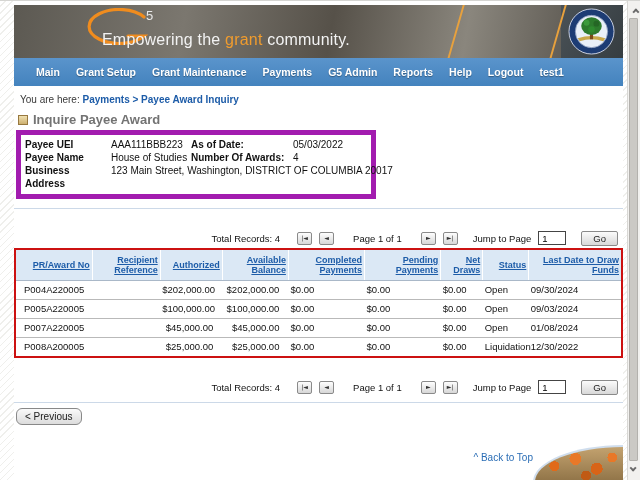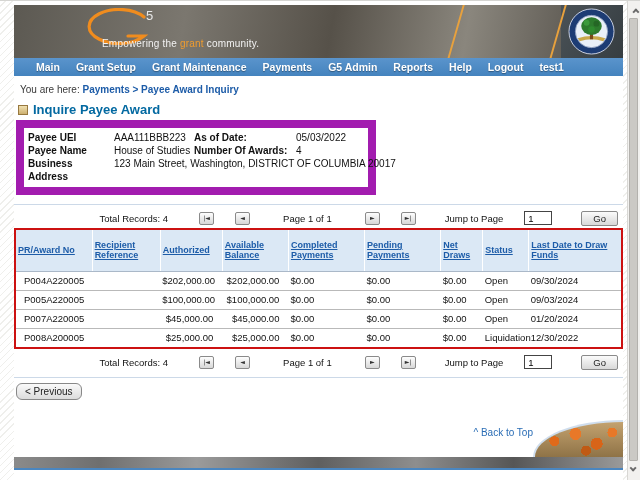--- a/index.html
+++ b/index.html
@@ -9,82 +9,82 @@
     background:repeating-linear-gradient(135deg,#ffffff 0 4px,#efefec 4px 5px);
     position:relative; border-top:1px solid #d5d5d2;
   }
   .content { position:absolute; left:14px; top:0; width:609px; height:480px; background:#fff; }
 
   
   .banner { position:relative; margin-top:4px; height:53px; overflow:hidden;
     background:linear-gradient(100deg,#5c5952 0%,#7b776f 28%,#565149 52%,#8a867d 74%,#4a4640 100%); }
   .glogo { position:absolute; left:68px; top:3px; width:78px; height:46px; }
   .g5num { position:absolute; left:64px; top:0; color:#e8e8e8; font-size:13px; }
-  .tagline { position:absolute; left:88px; bottom:9px; color:#f2f2f2; font-size:10px; letter-spacing:.2px; }
+  .tagline { position:absolute; left:88px; bottom:9px; color:#f2f2f2; font-size:16px; letter-spacing:.2px; }
   .tagline .hl { color:#f09c2e; }
   .shelf { position:absolute; right:64px; top:-4px; height:62px; width:104px;
     transform:skewX(-16deg);
     border-left:2px solid #e8a13d; border-right:2px solid #e8a13d;
     background:
       repeating-linear-gradient(0deg, rgba(216,200,168,0) 0 16px, rgba(222,204,170,.9) 16px 18px),
       repeating-linear-gradient(90deg,#7a4a20 0 5px,#b98a4a 5px 8px,#43stop 0,#432b12 8px 13px,#c9a05c 13px 16px,#8a5a2a 16px 21px,#2e1d0c 21px 24px); }
   .chalkband { position:absolute; right:0; top:0; height:100%; width:62px; background:linear-gradient(120deg,#4a5257,#363d41); }
   .seal { position:absolute; right:8px; top:3px; width:47px; height:47px; }
 
   
-  .nav { height:18px; background:linear-gradient(#5a94cc,#4483be); display:flex; align-items:center;
+  .nav { height:28px; background:linear-gradient(#5a94cc,#4483be); display:flex; align-items:center;
     gap:16px; padding-left:22px; }
   .nav a { color:#fff; font-size:10.5px; font-weight:bold; text-decoration:none; white-space:nowrap;
     text-shadow:0 1px 1px rgba(0,0,0,.35); cursor:pointer; }
 
   
   .breadcrumb { margin:8px 0 0 6px; font-size:10px; color:#3a3a3a; }
   .breadcrumb .path { color:#1d5ca8; font-weight:bold; }
   .page-title { margin:7px 0 0 4px; display:flex; align-items:center; gap:5px;
-    color:#0369a1; font-size:13px; font-weight:bold; }
+    color:#737373; font-size:13px; font-weight:bold; }
   .title-icon { width:10px; height:10px; background:linear-gradient(#f0e0b0,#cdb070);
     border:1px solid #97783f; display:inline-block; }
   .tabrow { margin-top:3px; border-bottom:1px solid #3a72ad; padding-left:4px; height:16px; display:flex; }
   .tab { display:flex; align-items:center; gap:4px; background:#fff;
     border:1px solid #8aa8c8; border-bottom:1px solid #fff; margin-bottom:-1px;
     border-radius:3px 3px 0 0; padding:0 9px 0 5px; font-size:10px; font-weight:bold; color:#1d5ca8; }
   .tab-icon { width:8px; height:8px; background:linear-gradient(#eae6a2 55%,#9bb25a 55%);
     border:1px solid #88985a; display:inline-block; }
 
   
-  .infobox { margin:3px 0 0 2px; width:360px; border:8px solid #a21caf; padding:3px 6px 4px 4px;
+  .infobox { margin:3px 0 0 2px; width:360px; border:5px solid #a21caf; padding:3px 6px 4px 4px;
     font-size:10px; color:#111; }
   .inforow { display:flex; line-height:13px; }
   .inforow .l1 { width:86px; font-weight:bold; flex:none; }
   .inforow .v1 { width:80px; flex:none; }
   .inforow .l2 { width:102px; font-weight:bold; flex:none; }
   .inforow .vwide { flex:1; white-space:nowrap; }
 
   .divider { margin-top:9px; border-top:1px solid #ccd9e8; }
 
   
-  .pagerbar { display:flex; align-items:center; justify-content:flex-end; gap:21px;
-    padding-right:5px; margin-top:5px; height:16px; font-size:9.5px; color:#111; }
+  .pagerbar { display:flex; align-items:center; justify-content:flex-end; gap:7px;
+    padding-right:5px; margin-top:21px; height:16px; font-size:9.5px; color:#111; }
   .pagerbar .total { margin-right:10px; }
   .pbtn { width:15px; height:13px; font-size:6px; line-height:1; color:#333;
     background:linear-gradient(#fefefe,#d7d7d7); border:1px solid #8a8a8a; border-radius:2px;
     display:inline-flex; align-items:center; justify-content:center; cursor:pointer; padding:0;
     font-family:"DejaVu Sans", sans-serif; }
   .pageinfo { margin:0 12px; }
   .jumplabel { margin-left:8px; }
   .jumpinput { width:28px; height:14px; border:1px solid #444; font-size:9.5px; padding-left:3px;
     font-family:"Liberation Sans", sans-serif; }
   .gobtn { margin-left:8px; padding:1px 11px; font-size:9.5px; color:#222;
     background:linear-gradient(#fbfbfb,#d8d8d8); border:1px solid #8a8a8a; border-radius:2px; cursor:pointer; }
 
   
   .tablebox { margin-top:2px; border:2px solid #cc1111; }
   table.awards { width:100%; border-collapse:collapse; table-layout:fixed; }
   table.awards th { background:#dbe8f5; color:#1d5ca8; font-size:9px; font-weight:bold;
-    text-decoration:underline; text-align:left; vertical-align:middle; height:41px;
+    text-decoration:underline; text-align:right; vertical-align:middle; height:30px;
     border-right:1px solid #fff; border-bottom:1px solid #aab8c8; padding:1px 2px; cursor:pointer; }
   table.awards th:last-child { border-right:none; }
   table.awards td { font-size:9.5px; color:#111; height:19px; text-align:left;
     border-bottom:1px solid #b9b9b9; padding:0 2px; background:#fff; }
   table.awards tr:last-child td { border-bottom:none; }
   table.awards td:nth-child(1){ text-align:left; padding-left:8px; }
   table.awards td:nth-child(3){ text-align:right; padding-right:9px; }
   table.awards td:nth-child(4){ text-align:right; padding-right:9px; }
   col.c1{width:76px} col.c2{width:68px} col.c3{width:62px} col.c4{width:66px}
   col.c5{width:76px} col.c6{width:76px} col.c7{width:42px} col.c8{width:46px} col.c9{width:92px}
@@ -269,21 +269,21 @@
         </tr>
         <tr>
           <td>P007A220005</td>
             <td></td>
           <td>$45,000.00</td>
             <td>$45,000.00</td>
           <td>$0.00</td>
             <td>$0.00</td>
           <td>$0.00</td>
             <td>Open</td>
-          <td>01/20/2024</td>
+          <td>01/08/2024</td>
         </tr>
         <tr>
           <td>P008A200005</td>
             <td></td>
           <td>$25,000.00</td>
             <td>$25,000.00</td>
           <td>$0.00</td>
             <td>$0.00</td>
           <td>$0.00</td>
             <td>Liquidation</td>

